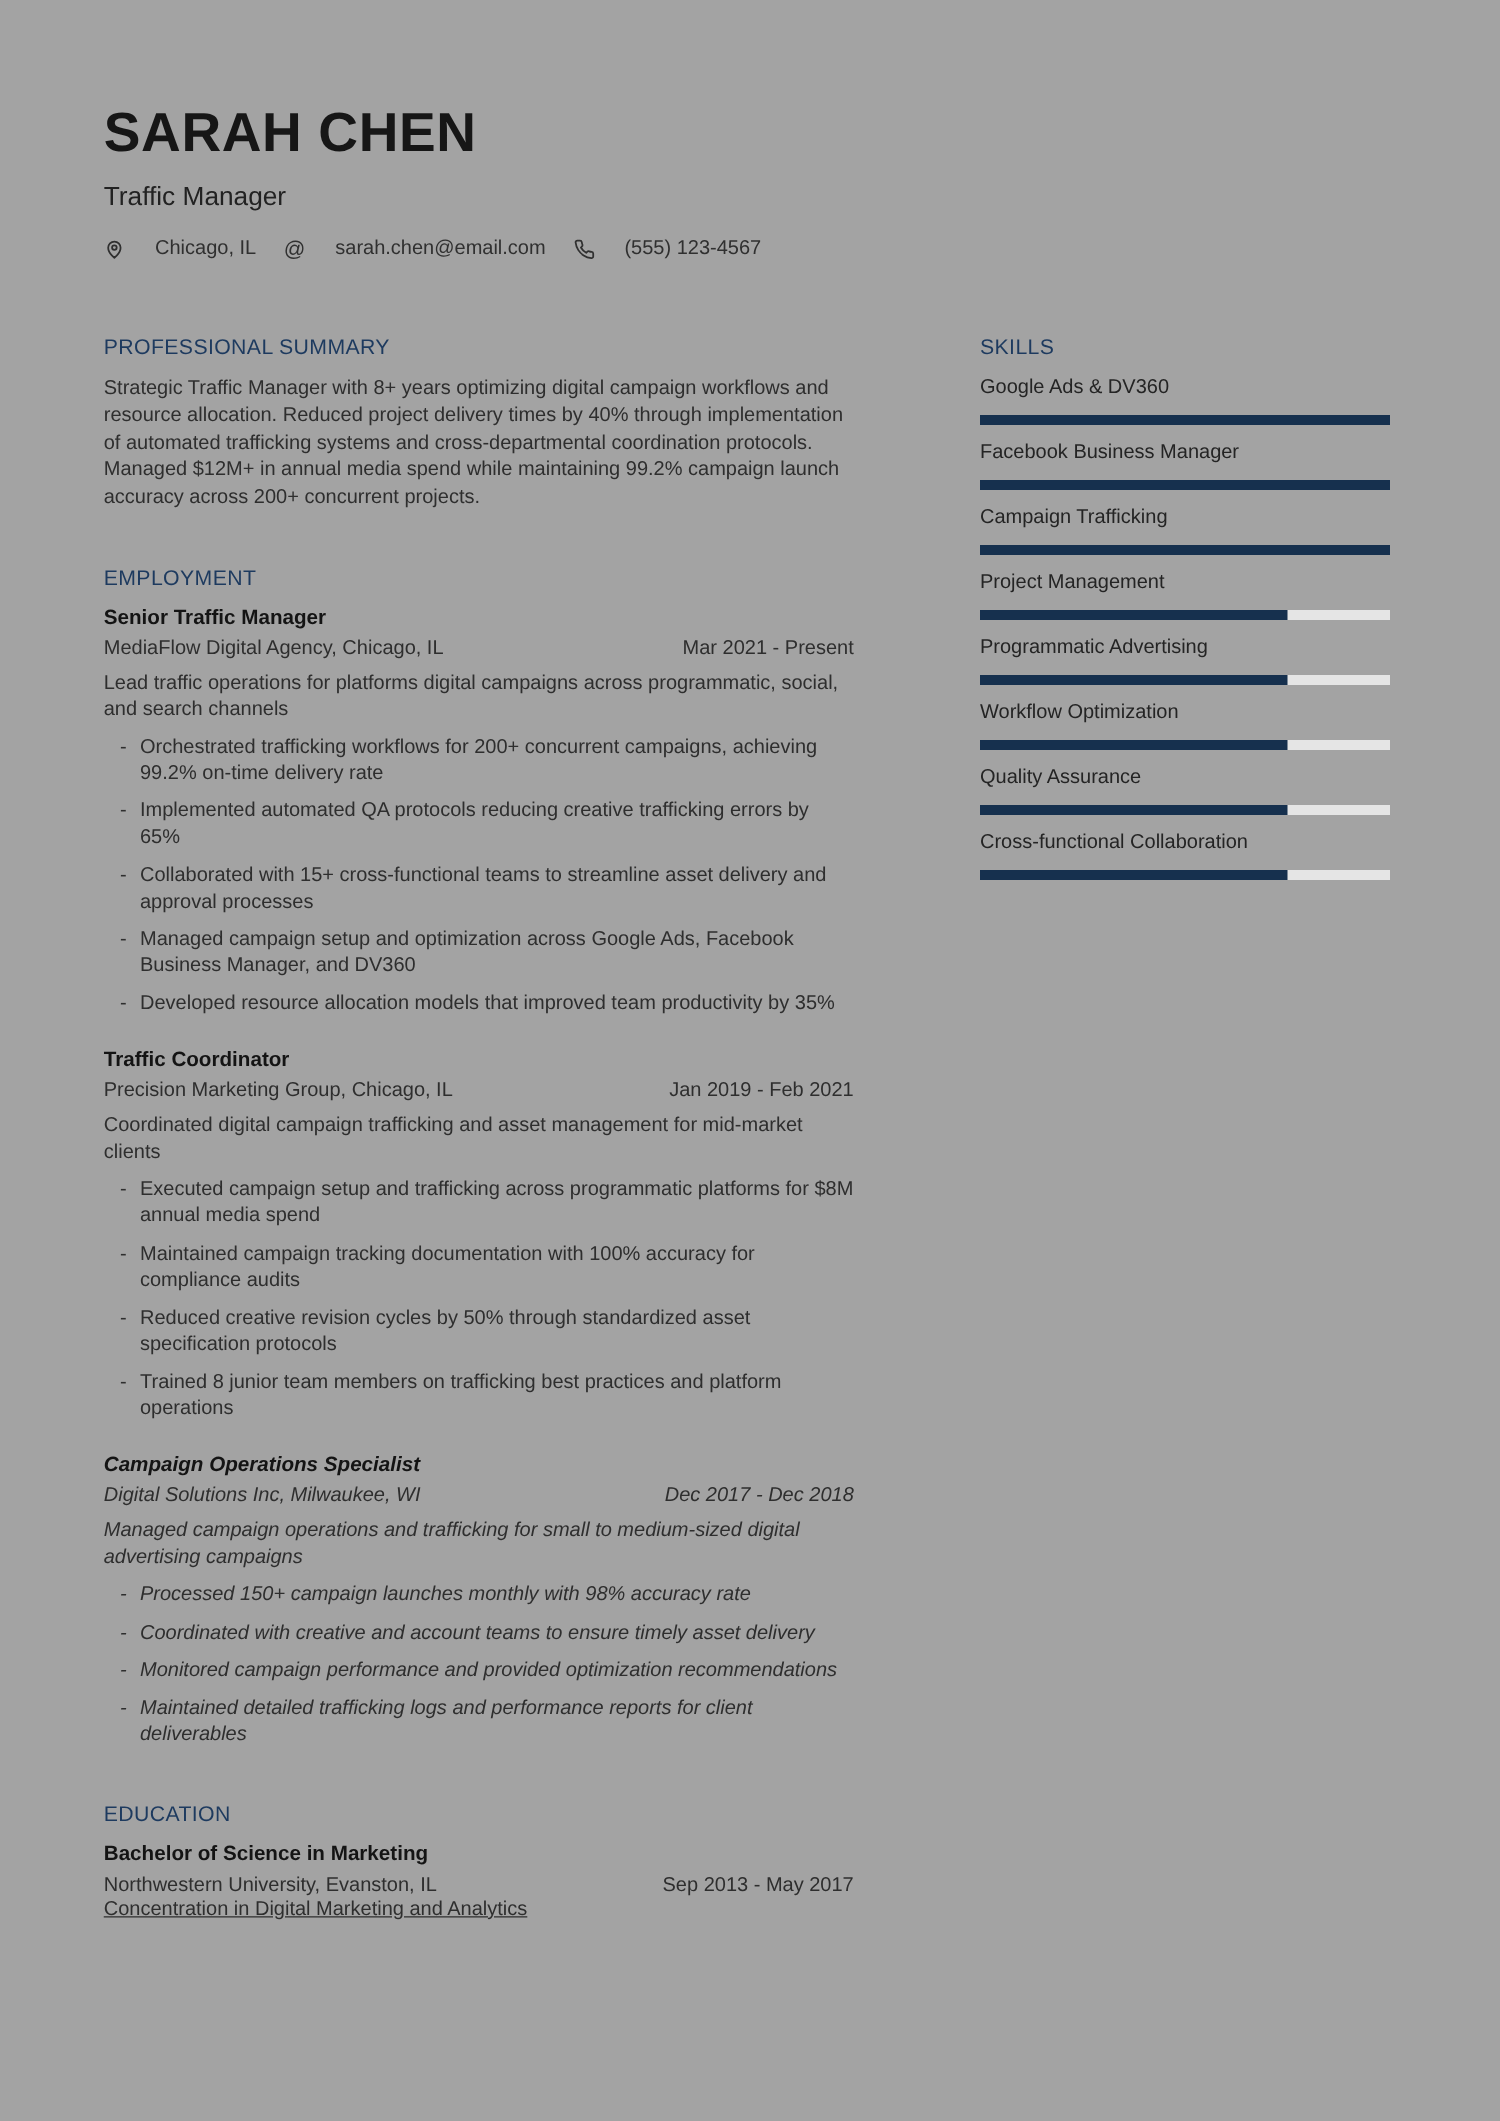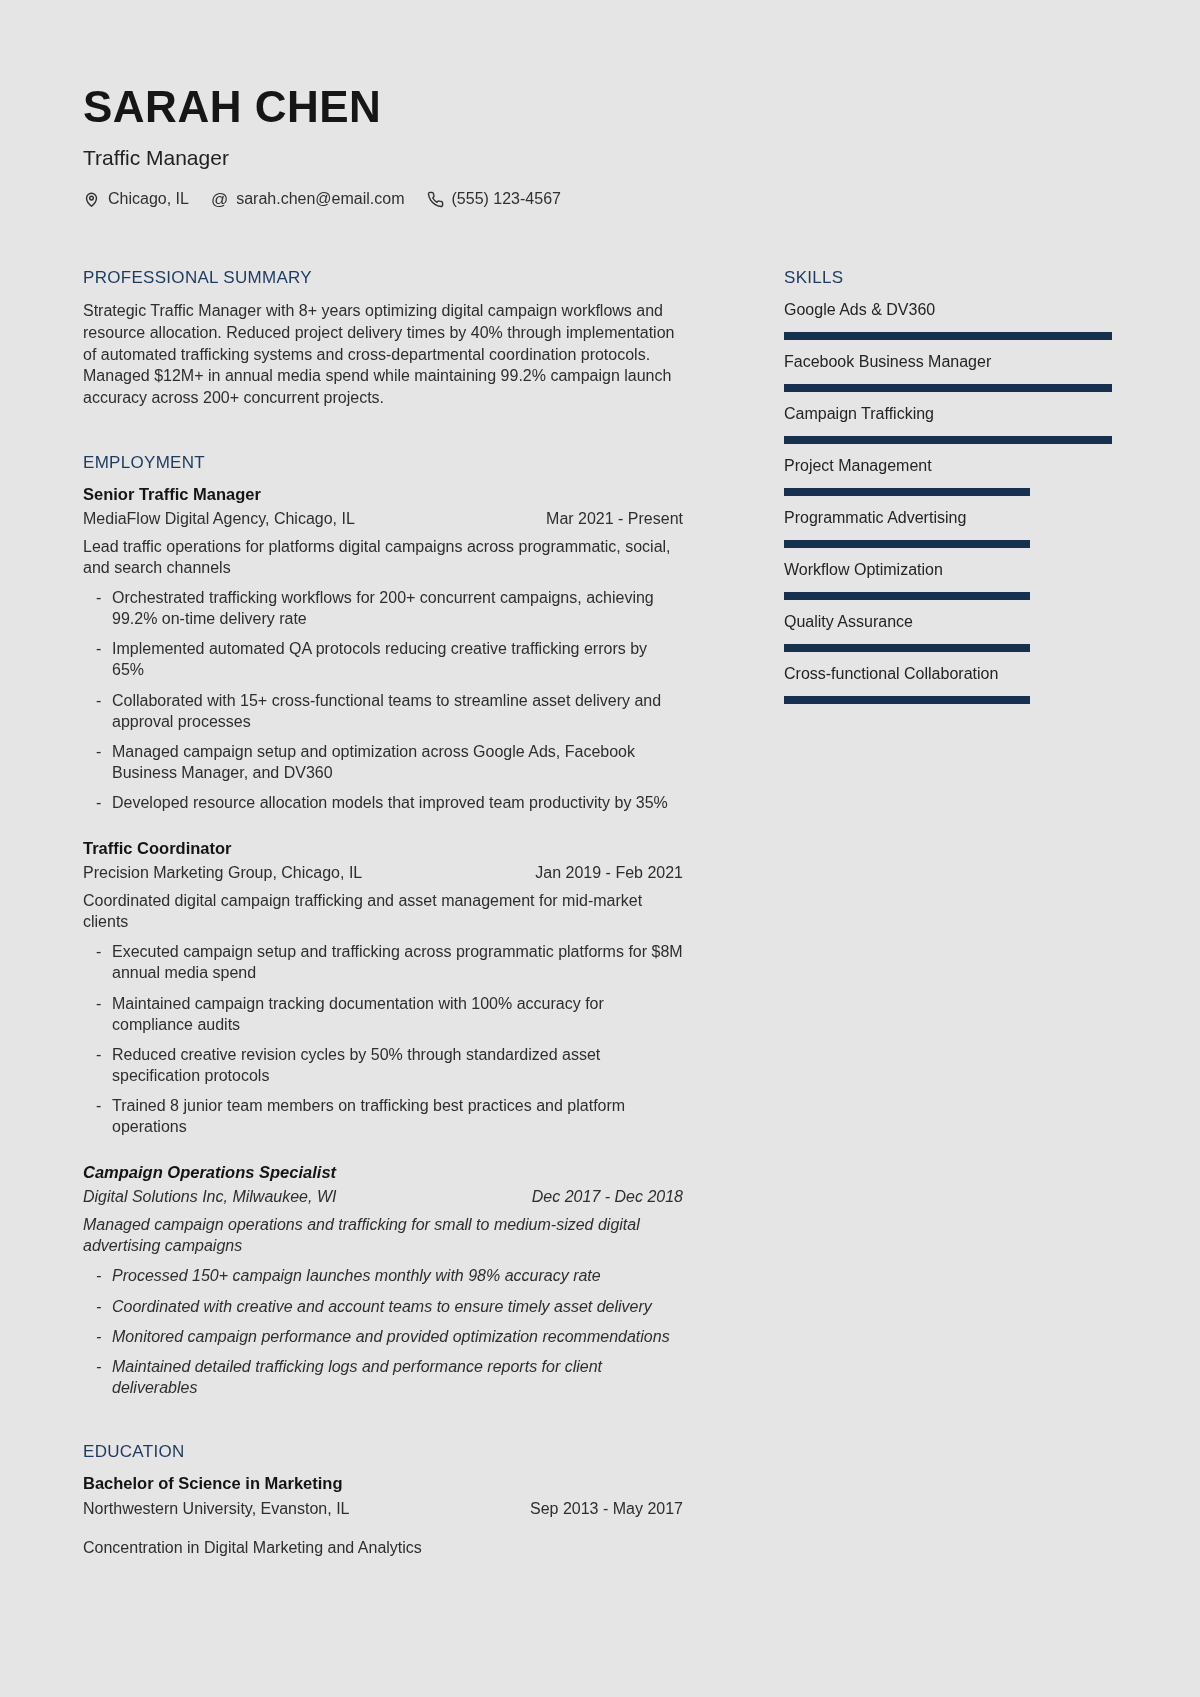--- a/index.html
+++ b/index.html
@@ -6,36 +6,36 @@
     --heading:#1d3a5f;
     --bar-fill:#16304e;
     --bar-track:#e5e5e5;
     --text:#2e2e2e;
     --title-text:#141414;
   }
   *{box-sizing:border-box;margin:0;padding:0;}
   html,body{background:#ffffff;}
   body{font-family:"Liberation Sans", sans-serif;color:var(--text);}
   .page{
-    width:1200px;height:1697px;margin:0 auto;background:#e5e5e5;
+    width:1200px;height:1697px;margin:0 auto;background:#a3a3a3;
     padding:84px 88px 40px 83px;overflow:hidden;
   }
   
   .name{
     font-size:44px;font-weight:bold;letter-spacing:.5px;color:#161616;
     line-height:1.05;
   }
   .job-headline{
     font-size:21px;font-weight:400;color:#222222;margin-top:16px;
   }
   .contact-row{
     display:flex;align-items:center;gap:22px;margin-top:20px;
     font-size:16px;color:#303030;
   }
-  .contact-item{display:flex;align-items:center;gap:8px;}
+  .contact-item{display:flex;align-items:center;gap:24px;}
   .contact-item svg{display:block;}
   .at-glyph{font-size:17px;color:#303030;line-height:1;}
   
   .columns{display:flex;margin-top:60px;}
   .col-left{width:600px;flex:none;}
   .col-right{width:328px;flex:none;margin-left:101px;}
   .section{margin-top:44px;}
   .section:first-child{margin-top:0;}
   .section-heading{
     font-size:17px;font-weight:normal;color:var(--heading);
@@ -59,21 +59,21 @@
     margin-bottom:9px;
   }
   .job-bullets li:last-child{margin-bottom:0;}
   .job-bullets li::before{content:"-";position:absolute;left:13px;top:0;}
   
   .edu-degree{font-size:16.5px;font-weight:bold;color:var(--title-text);margin-top:2px;}
   .edu-row{
     display:flex;justify-content:space-between;align-items:baseline;
     font-size:16px;margin-top:7px;
   }
-  .edu-detail{font-size:16px;margin-top:21px;}
+  .edu-detail{font-size:16px;margin-top:1px;text-decoration:underline;}
   
   .skill{margin-bottom:12px;}
   .skill-name{font-size:16px;color:#242424;line-height:19px;margin-bottom:13px;}
   .skill-bar{width:100%;height:8px;background:var(--bar-track);}
   .skill-fill{height:100%;background:var(--bar-fill);}
 </style>
 </head>
 <body>
 
 <div class="page">

